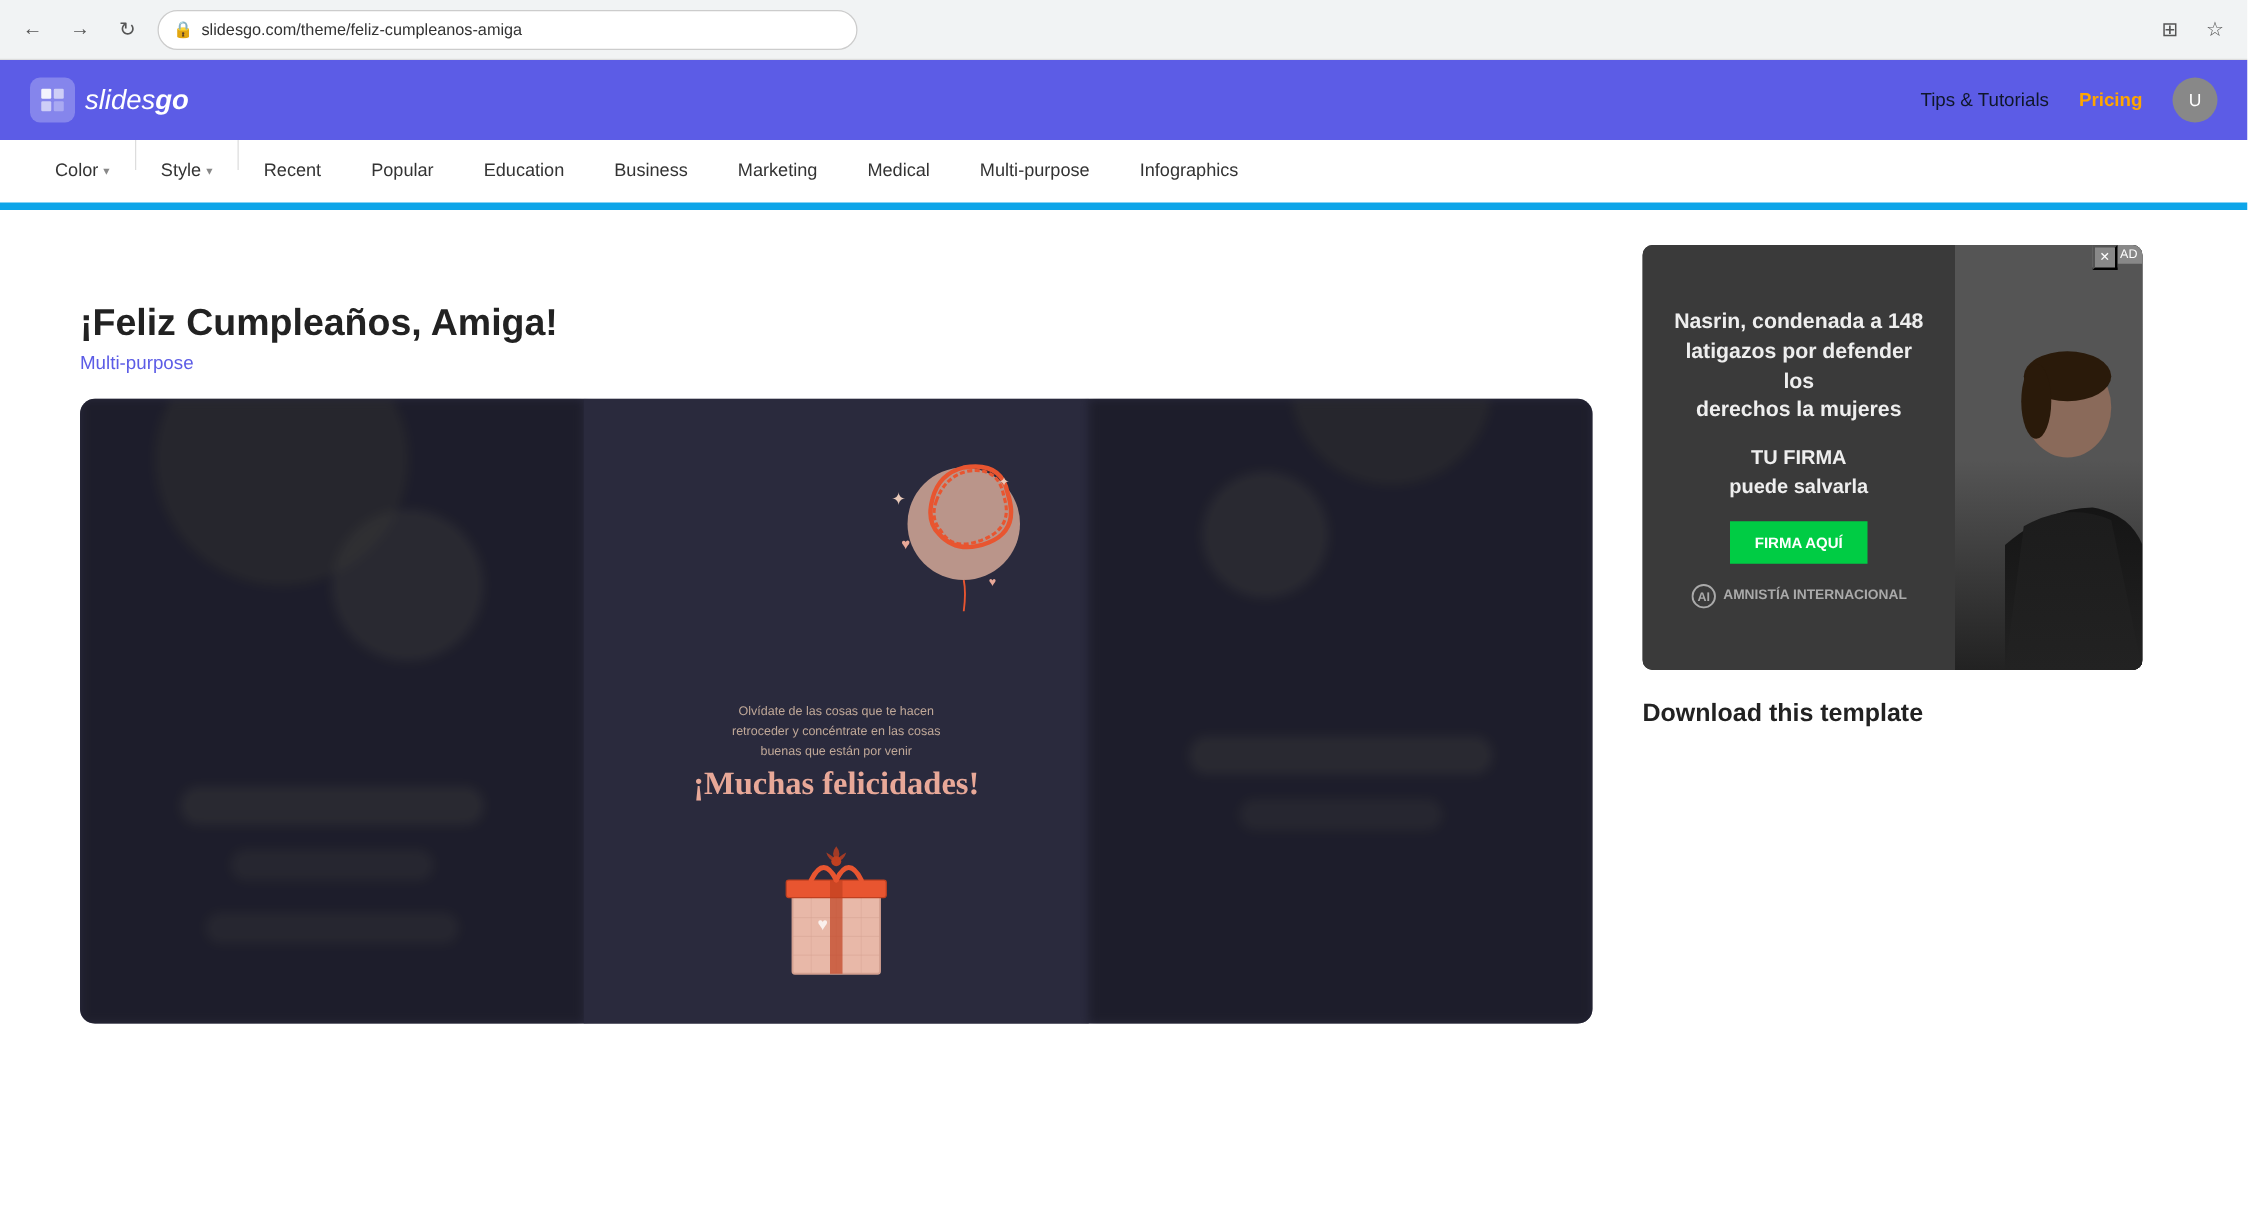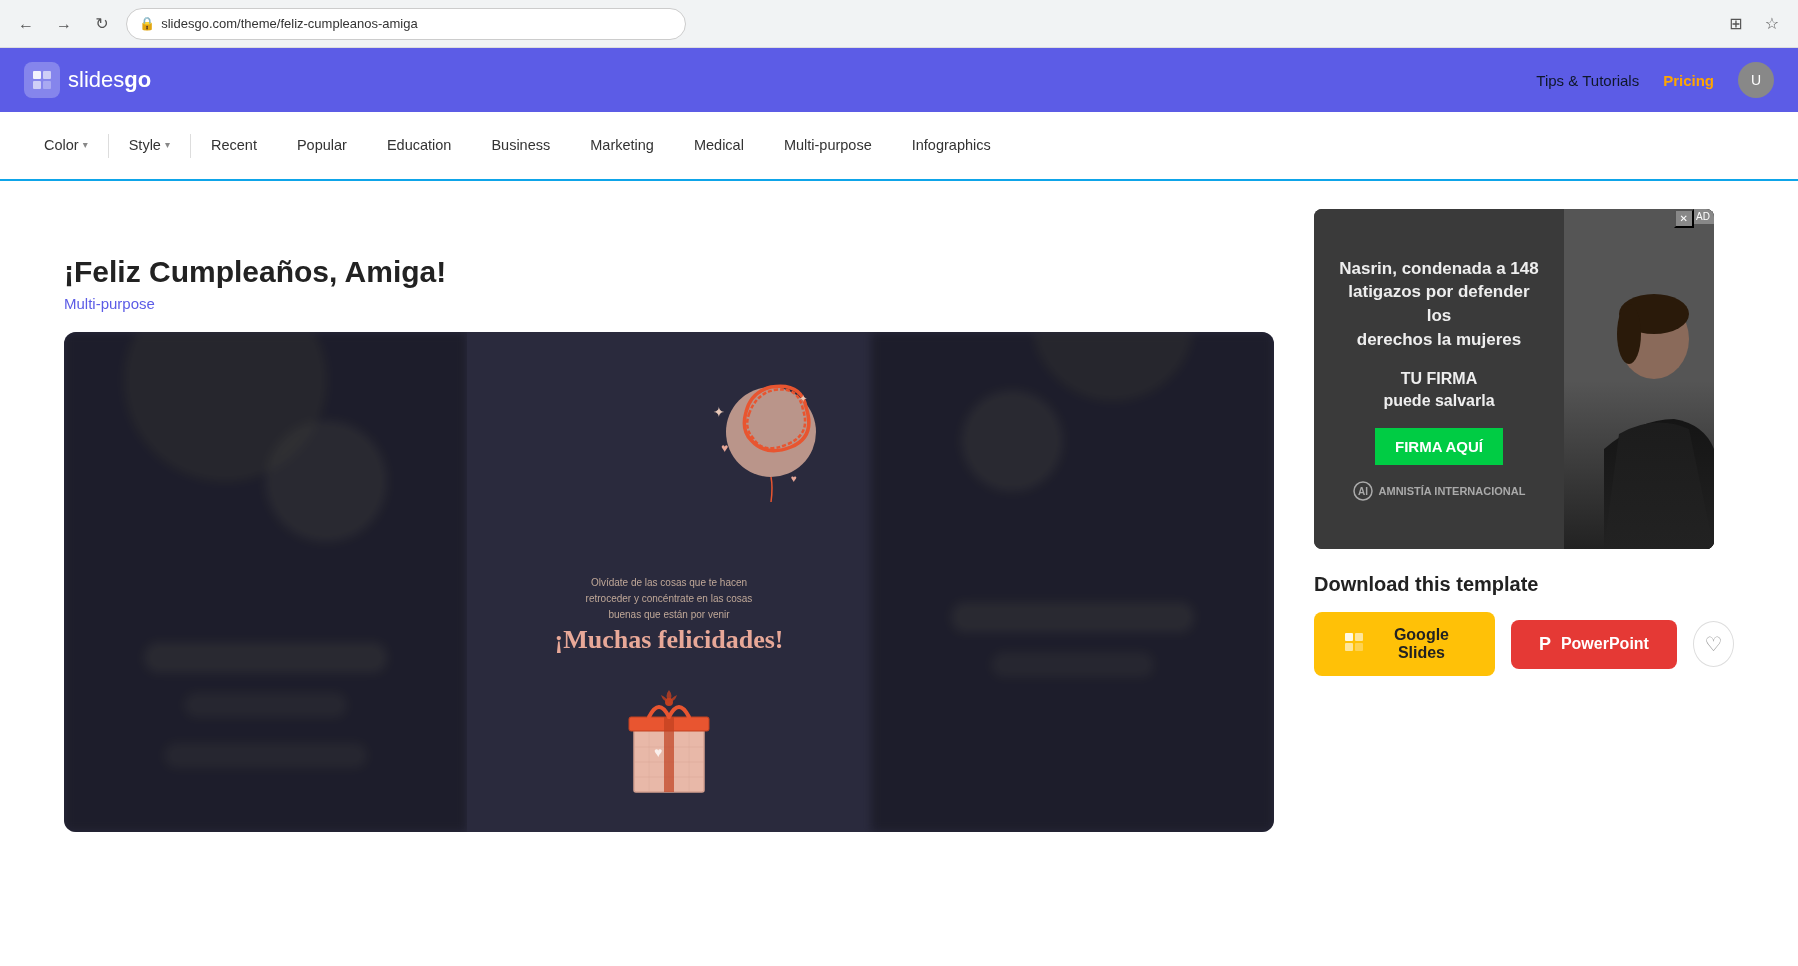--- a/index.html
+++ b/index.html
@@ -60,20 +60,21 @@
       gap: 16px;
     }
     .logo {
       display: flex;
       align-items: center;
       gap: 8px;
       color: #fff;
       font-size: 22px;
       font-weight: 700;
       text-decoration: none;
+      font-style: italic;
     }
     .logo-icon {
       width: 36px; height: 36px;
       background: rgba(255,255,255,0.25);
       border-radius: 8px;
       display: flex; align-items: center; justify-content: center;
       font-size: 18px;
     }
     .header-search {
       flex: 1;
@@ -117,26 +118,26 @@
       width: 36px; height: 36px;
       border-radius: 50%;
       background: #888;
       overflow: hidden;
       display: flex; align-items: center; justify-content: center;
       color: #fff; font-size: 14px;
     }
 
     
     .category-nav {
-      border-bottom: 2px solid #0ea5e9;
+      border-bottom: 6px solid #0ea5e9;
       padding: 0 24px;
       display: flex;
-      align-items: center;
+      align-items: flex-start;
       gap: 0;
-      height: 69px;
+      height: 56px;
     }
     .cat-item {
       padding: 0 20px;
       height: 52px;
       display: flex;
       align-items: center;
       font-size: 14.5px;
       color: #333;
       cursor: pointer;
       text-decoration: none;
@@ -256,21 +257,21 @@
       display: flex;
       flex-direction: column;
       align-items: center;
       justify-content: center;
       gap: 16px;
     }
     .ad-firma-btn {
       background: #00cc44;
       color: #fff;
       font-weight: 700;
-      font-size: 15px;
+      font-size: 12px;
       padding: 10px 20px;
       border: none;
       cursor: pointer;
     }
     .ad-org {
       font-size: 11px;
       color: #aaa;
       display: flex;
       align-items: center;
       gap: 6px;
@@ -575,35 +576,15 @@
               <path d="M40 180 Q75 150 110 150 Q140 155 150 180 L150 280 L40 280Z" fill="#111"></path>
               <path d="M55 165 Q90 145 125 160 L150 280 L40 280Z" fill="#1a1a1a"></path>
             </svg>
           </div>
         </div>
       </div>
     </div>
 
     <div class="download-section">
       <h3 class="download-title">Download this template</h3>
-      <div class="download-buttons">
-        <button class="btn-google-slides">
-          <span>
-            <svg width="24" height="24" viewBox="0 0 24 24">
-              <rect x="3" y="3" width="8" height="8" rx="1" fill="#fff" opacity="0.9"></rect>
-              <rect x="13" y="3" width="8" height="8" rx="1" fill="#fff" opacity="0.6"></rect>
-              <rect x="3" y="13" width="8" height="8" rx="1" fill="#fff" opacity="0.6"></rect>
-              <rect x="13" y="13" width="8" height="8" rx="1" fill="#fff" opacity="0.3"></rect>
-            </svg>
-          </span>
-          <span>Google Slides</span>
-        </button>
-        <button class="btn-powerpoint">
-          <span style="font-weight:900;font-size:18px;font-family:sans-serif;">P</span>
-          <span>PowerPoint</span>
-        </button>
-        <button class="btn-favorite">
-          <span>♡</span>
-        </button>
-      </div>
     </div>
   </div>
 </div>
 
 </body></html>

